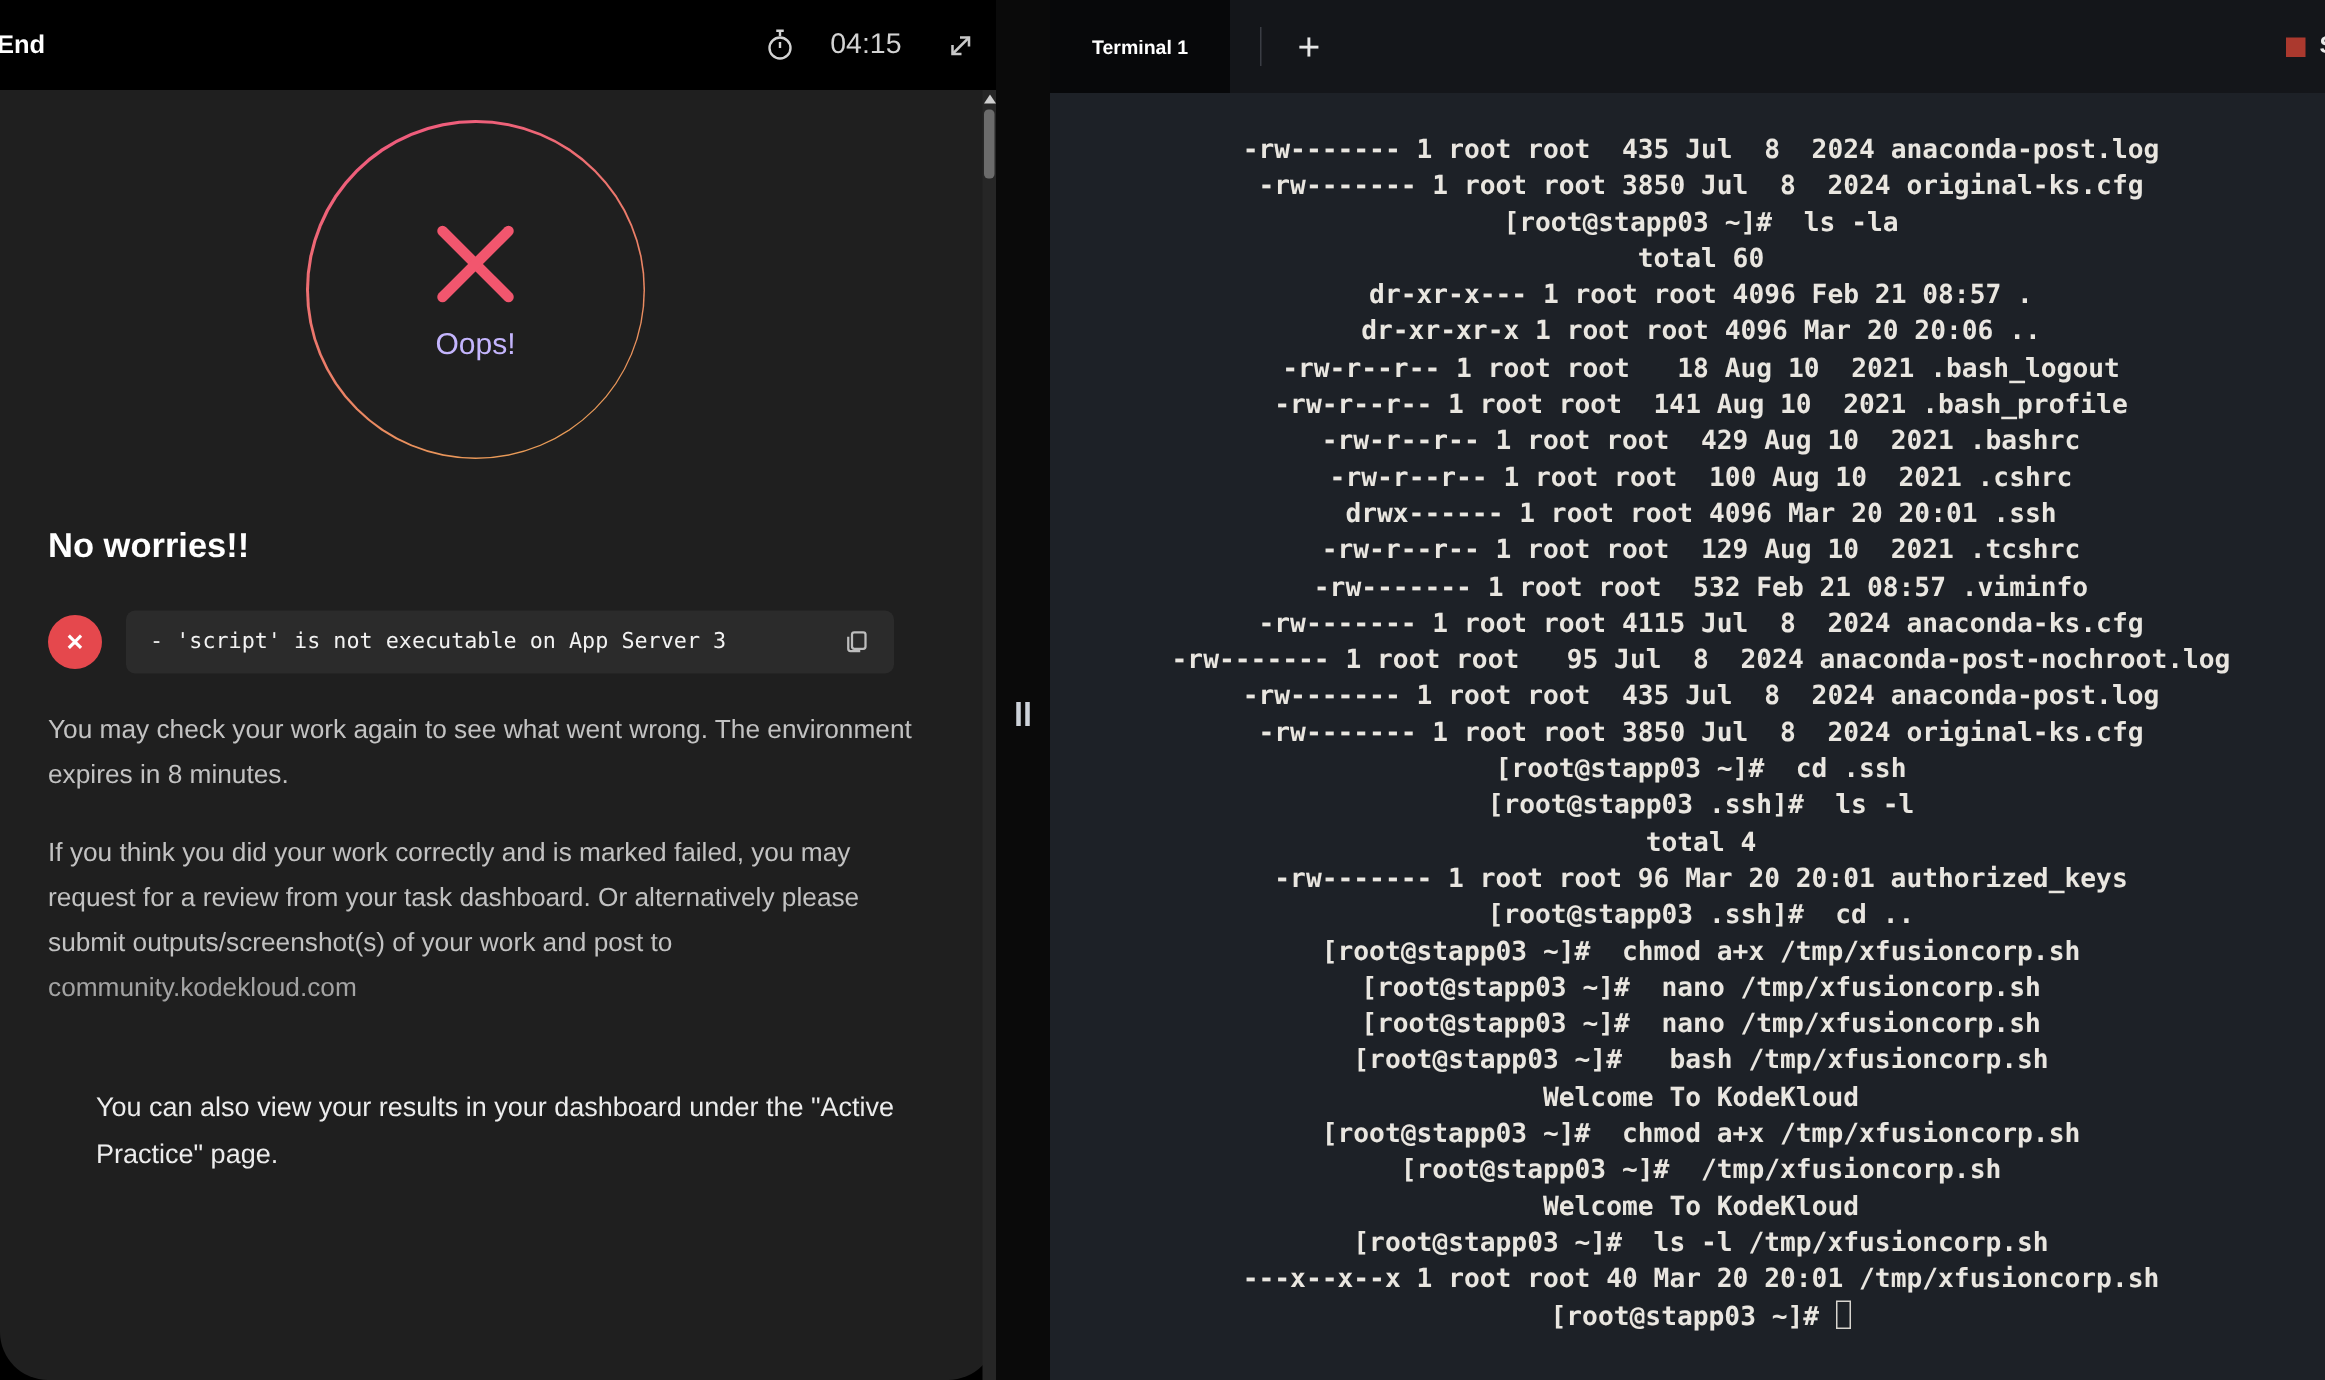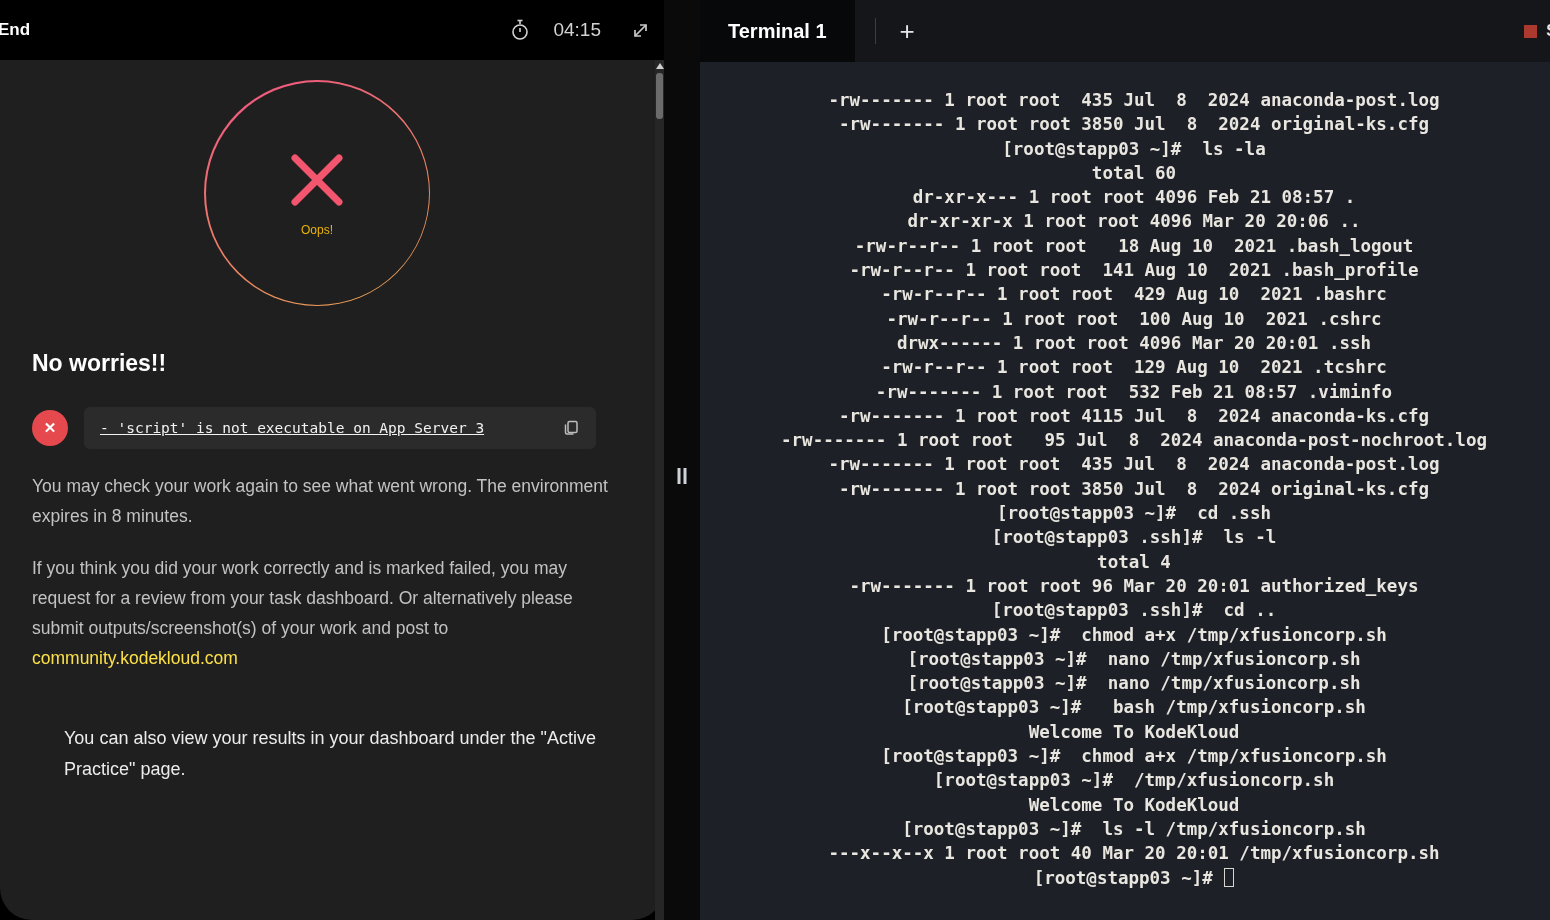--- a/index.html
+++ b/index.html
@@ -13,53 +13,53 @@
   .end-button { color:#fff; font-size:17px; font-weight:600; margin-left:-12px; padding:6px 10px; cursor:pointer; }
   .timer { margin-left:auto; display:flex; align-items:center; gap:23px; color:#d2d2d2; font-size:19px; }
   .expand-btn { margin-left:30px; margin-right:8px; cursor:pointer; display:flex; align-items:center; }
 
   .left-body { padding:20px 0 0 32px; color:#c2c2c2; }
   .ring-wrap { width:570px; }
   .oops-ring { width:226px; height:226px; border-radius:50%; margin:0 auto; padding:1.5px;
                background:linear-gradient(155deg, #ef5a7d 10%, #e9a254 95%); }
   .oops-inner { width:100%; height:100%; border-radius:50%; background:#1f1f1f;
                 display:flex; flex-direction:column; align-items:center; justify-content:center; gap:12px; }
-  .oops-label { color:#eab308; font-size:12px; }
+  .oops-label { color:#c4b5fd; font-size:20px; }
 
   .nw-heading { margin-top:44px; color:#ffffff; font-size:23px; font-weight:600; }
   .para { max-width:578px; font-size:17.5px; line-height:30px; margin-top:22px; color:#c2c2c2; }
-  .para a { color:#fde047; text-decoration:none; }
+  .para a { color:#a3a3a3; text-decoration:none; }
 
   .error-row { display:flex; align-items:center; gap:16px; margin-top:30px; }
   .error-badge { flex:0 0 36px; width:36px; height:36px; border-radius:50%; background:#e5484d;
                  display:flex; align-items:center; justify-content:center; color:#fff; font-size:15px; font-weight:700; cursor:pointer; }
   .error-box { display:flex; align-items:center; justify-content:space-between; background:#2b2b2b;
                border-radius:6px; height:42px; width:512px; padding:0 12px 0 16px; }
-  .error-text { font-family:"DejaVu Sans Mono", monospace; font-size:14.5px; color:#f2f2f2; white-space:pre;text-decoration:underline; }
+  .error-text { font-family:"DejaVu Sans Mono", monospace; font-size:14.5px; color:#f2f2f2; white-space:pre; }
   .copy-btn { cursor:pointer; display:flex; align-items:center; padding:4px; border-radius:4px; }
 
   .footer-text { margin-top:50px; max-width:585px; color:#ececec; font-size:18px; line-height:31px;margin-left:32px; }
 
   
   .left-scrollbar { position:absolute; top:60px; right:0; bottom:0; width:9px; background:#262626; }
   .left-scroll-arrow { position:absolute; top:3px; left:50%; transform:translateX(-50%);
                        width:0; height:0; border-left:4px solid transparent; border-right:4px solid transparent;
                        border-bottom:6px solid #cfcfcf; }
   .left-scroll-thumb { position:absolute; top:13px; left:1px; width:7px; height:46px; background:#6b6b6b; border-radius:3px; }
 
   
   .divider { flex:0 0 36px; width:36px; background:#0a0a0a; position:relative; cursor:col-resize; }
   .divider-handle { position:absolute; top:468px; left:50%; transform:translateX(-50%); display:flex; gap:3px; }
   .divider-handle span { display:block; width:3px; height:16px; background:#cdd2d9; }
 
   
   .terminal-panel { flex:1; background:#1d2127; display:flex; flex-direction:column; overflow:hidden; }
   .term-topbar { flex:0 0 62px; background:#14161a; display:flex; align-items:stretch; overflow:hidden; }
   .term-tab { background:#07080a; color:#fff; display:flex; align-items:center; padding:0 28px;
-              font-size:20px; font-weight:600; cursor:pointer; }
+              font-size:13px; font-weight:600; cursor:pointer; }
   .tab-sep { width:1px; background:#3a3d44; margin:18px 0 18px 20px; }
   .new-tab { color:#e6e6e6; font-size:26px; font-weight:300; display:flex; align-items:center; padding:0 24px; cursor:pointer; }
   .term-status { margin-left:auto; display:flex; align-items:center; gap:9px; margin-right:-7px;
                  color:#e8e8e8; font-size:16px; font-weight:600; }
   .status-square { width:13px; height:13px; background:#ab392e; }
 
   .term-output { font-family:"DejaVu Sans Mono", monospace; font-size:17.5px; line-height:24.3px;
                  font-weight:600; color:#e9e6e0; padding:26px 8px 0 26px; white-space:pre; flex:1; overflow:hidden;text-align:center; }
   .cursor { display:inline-block; width:10px; height:19px; border:1.5px solid #d8d5cf; vertical-align:-3px; margin-left:1px; }
 

